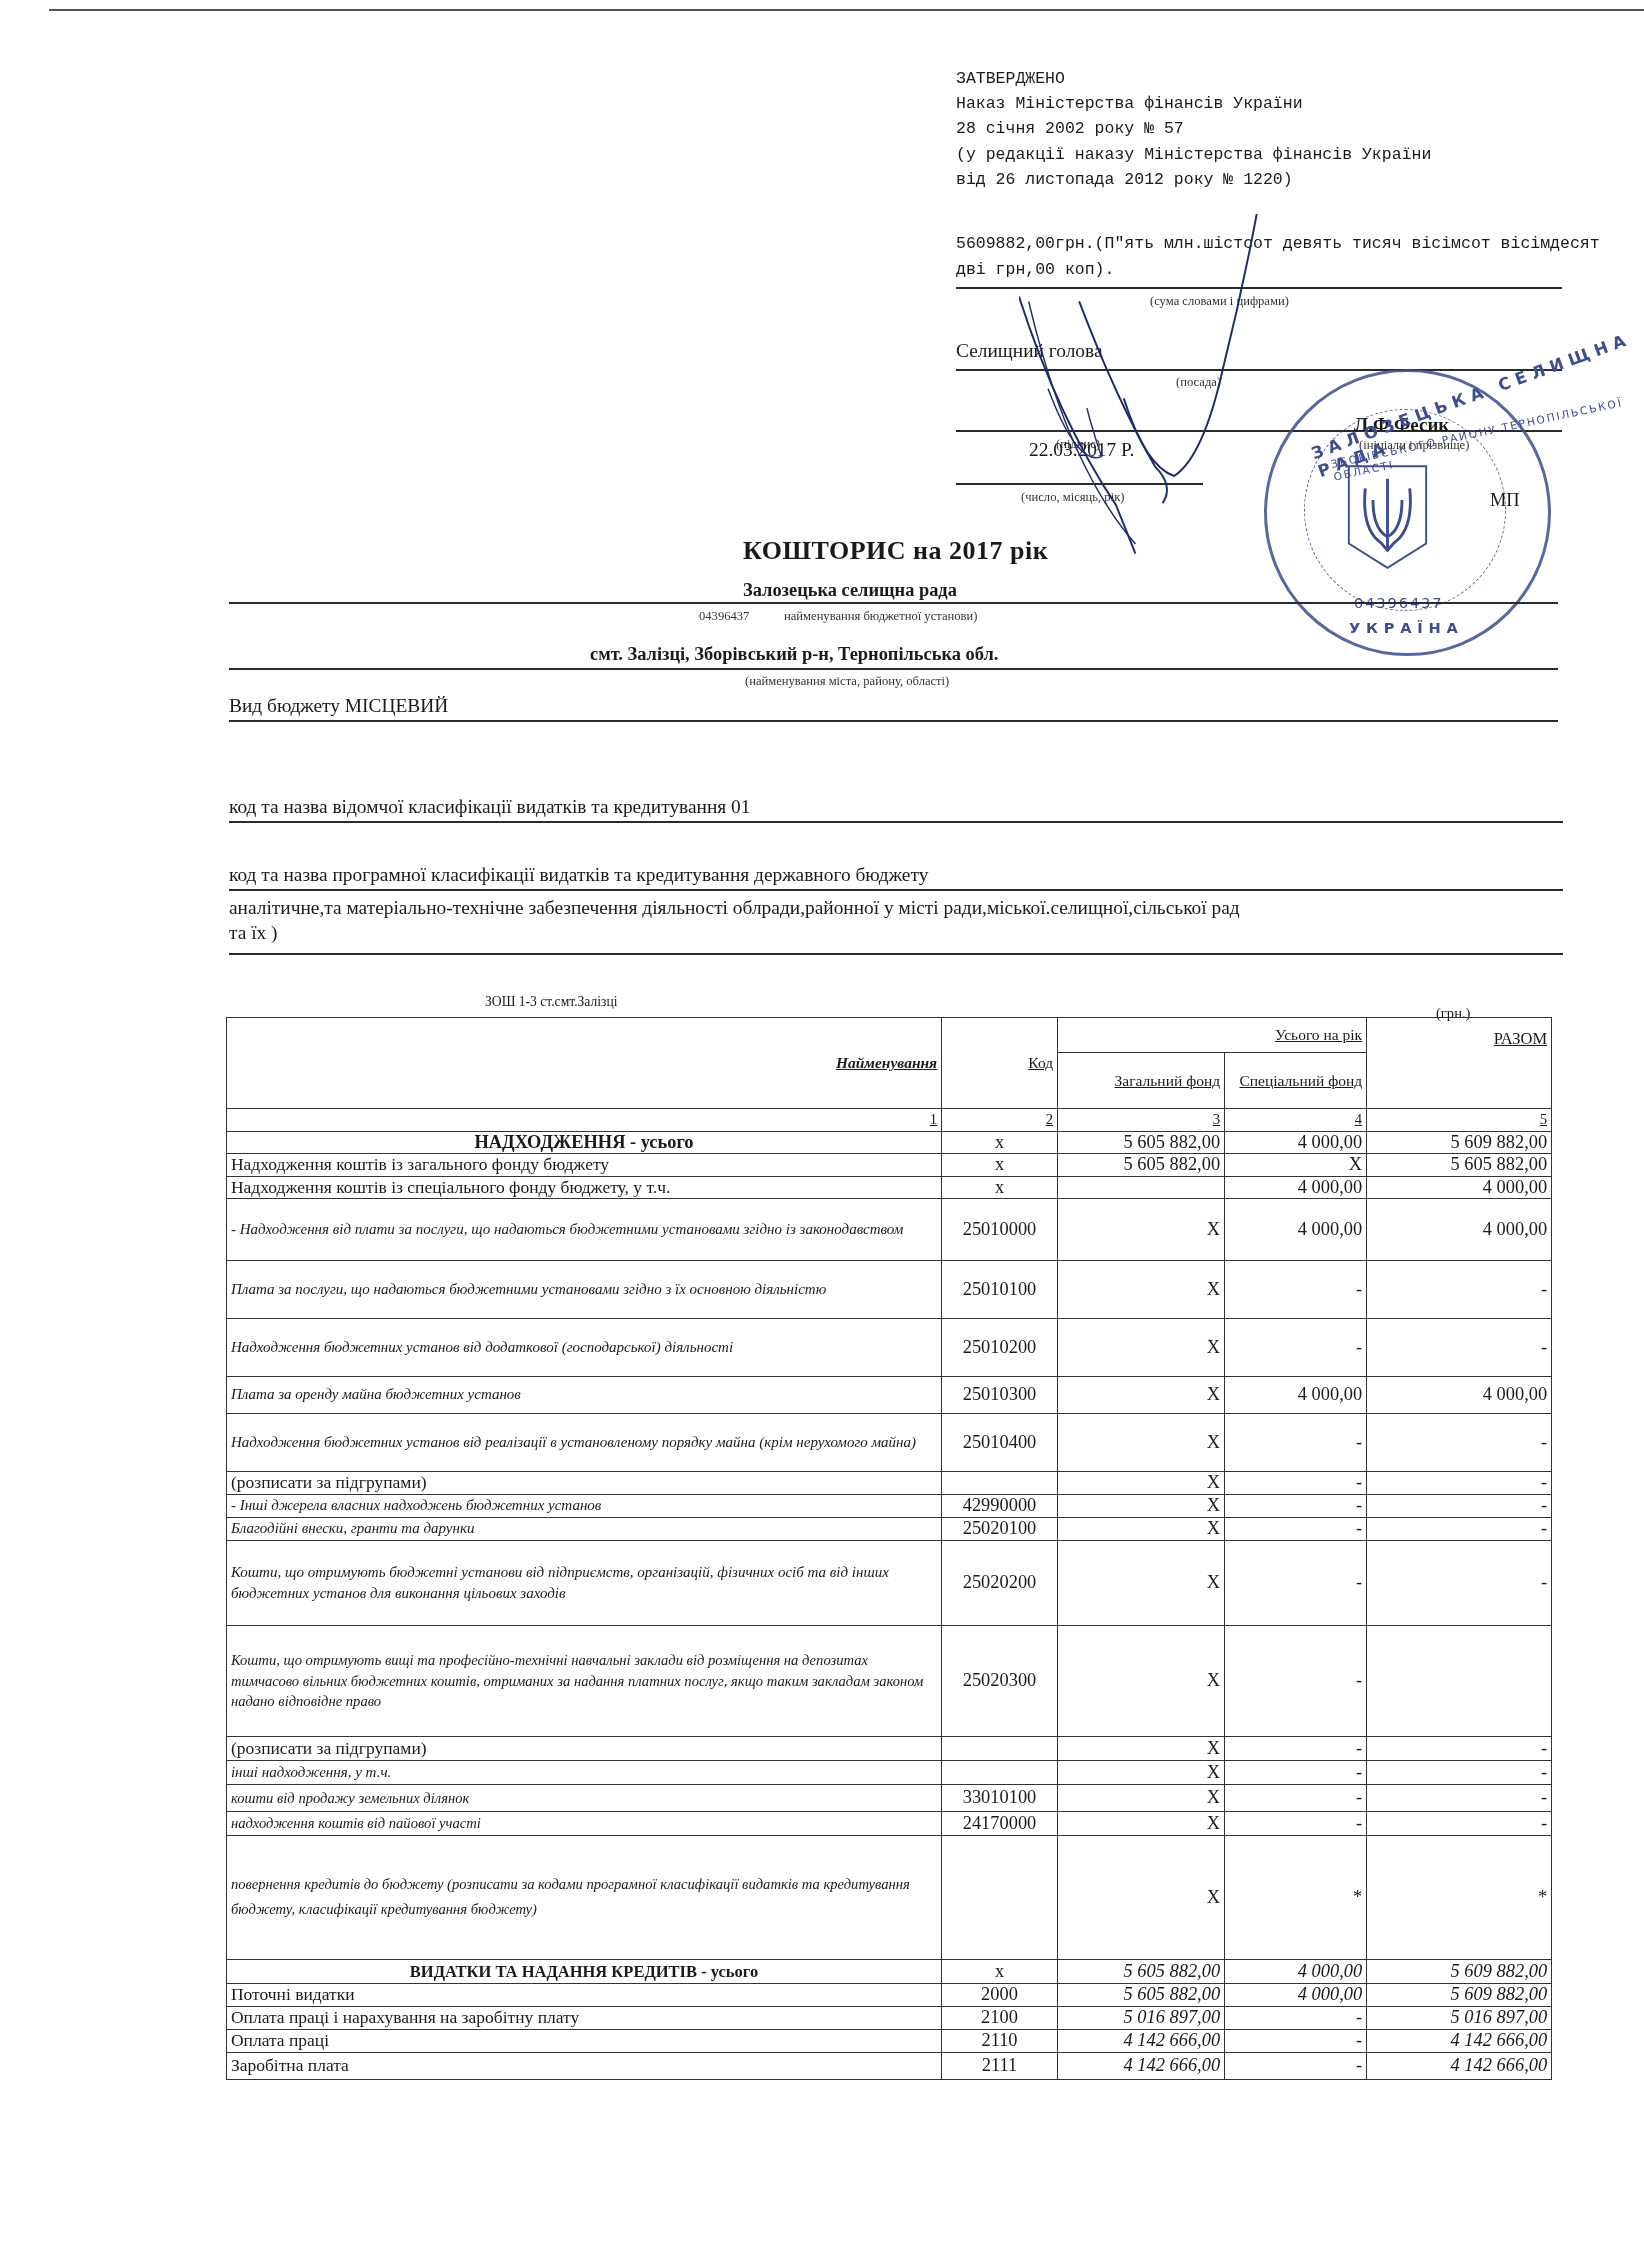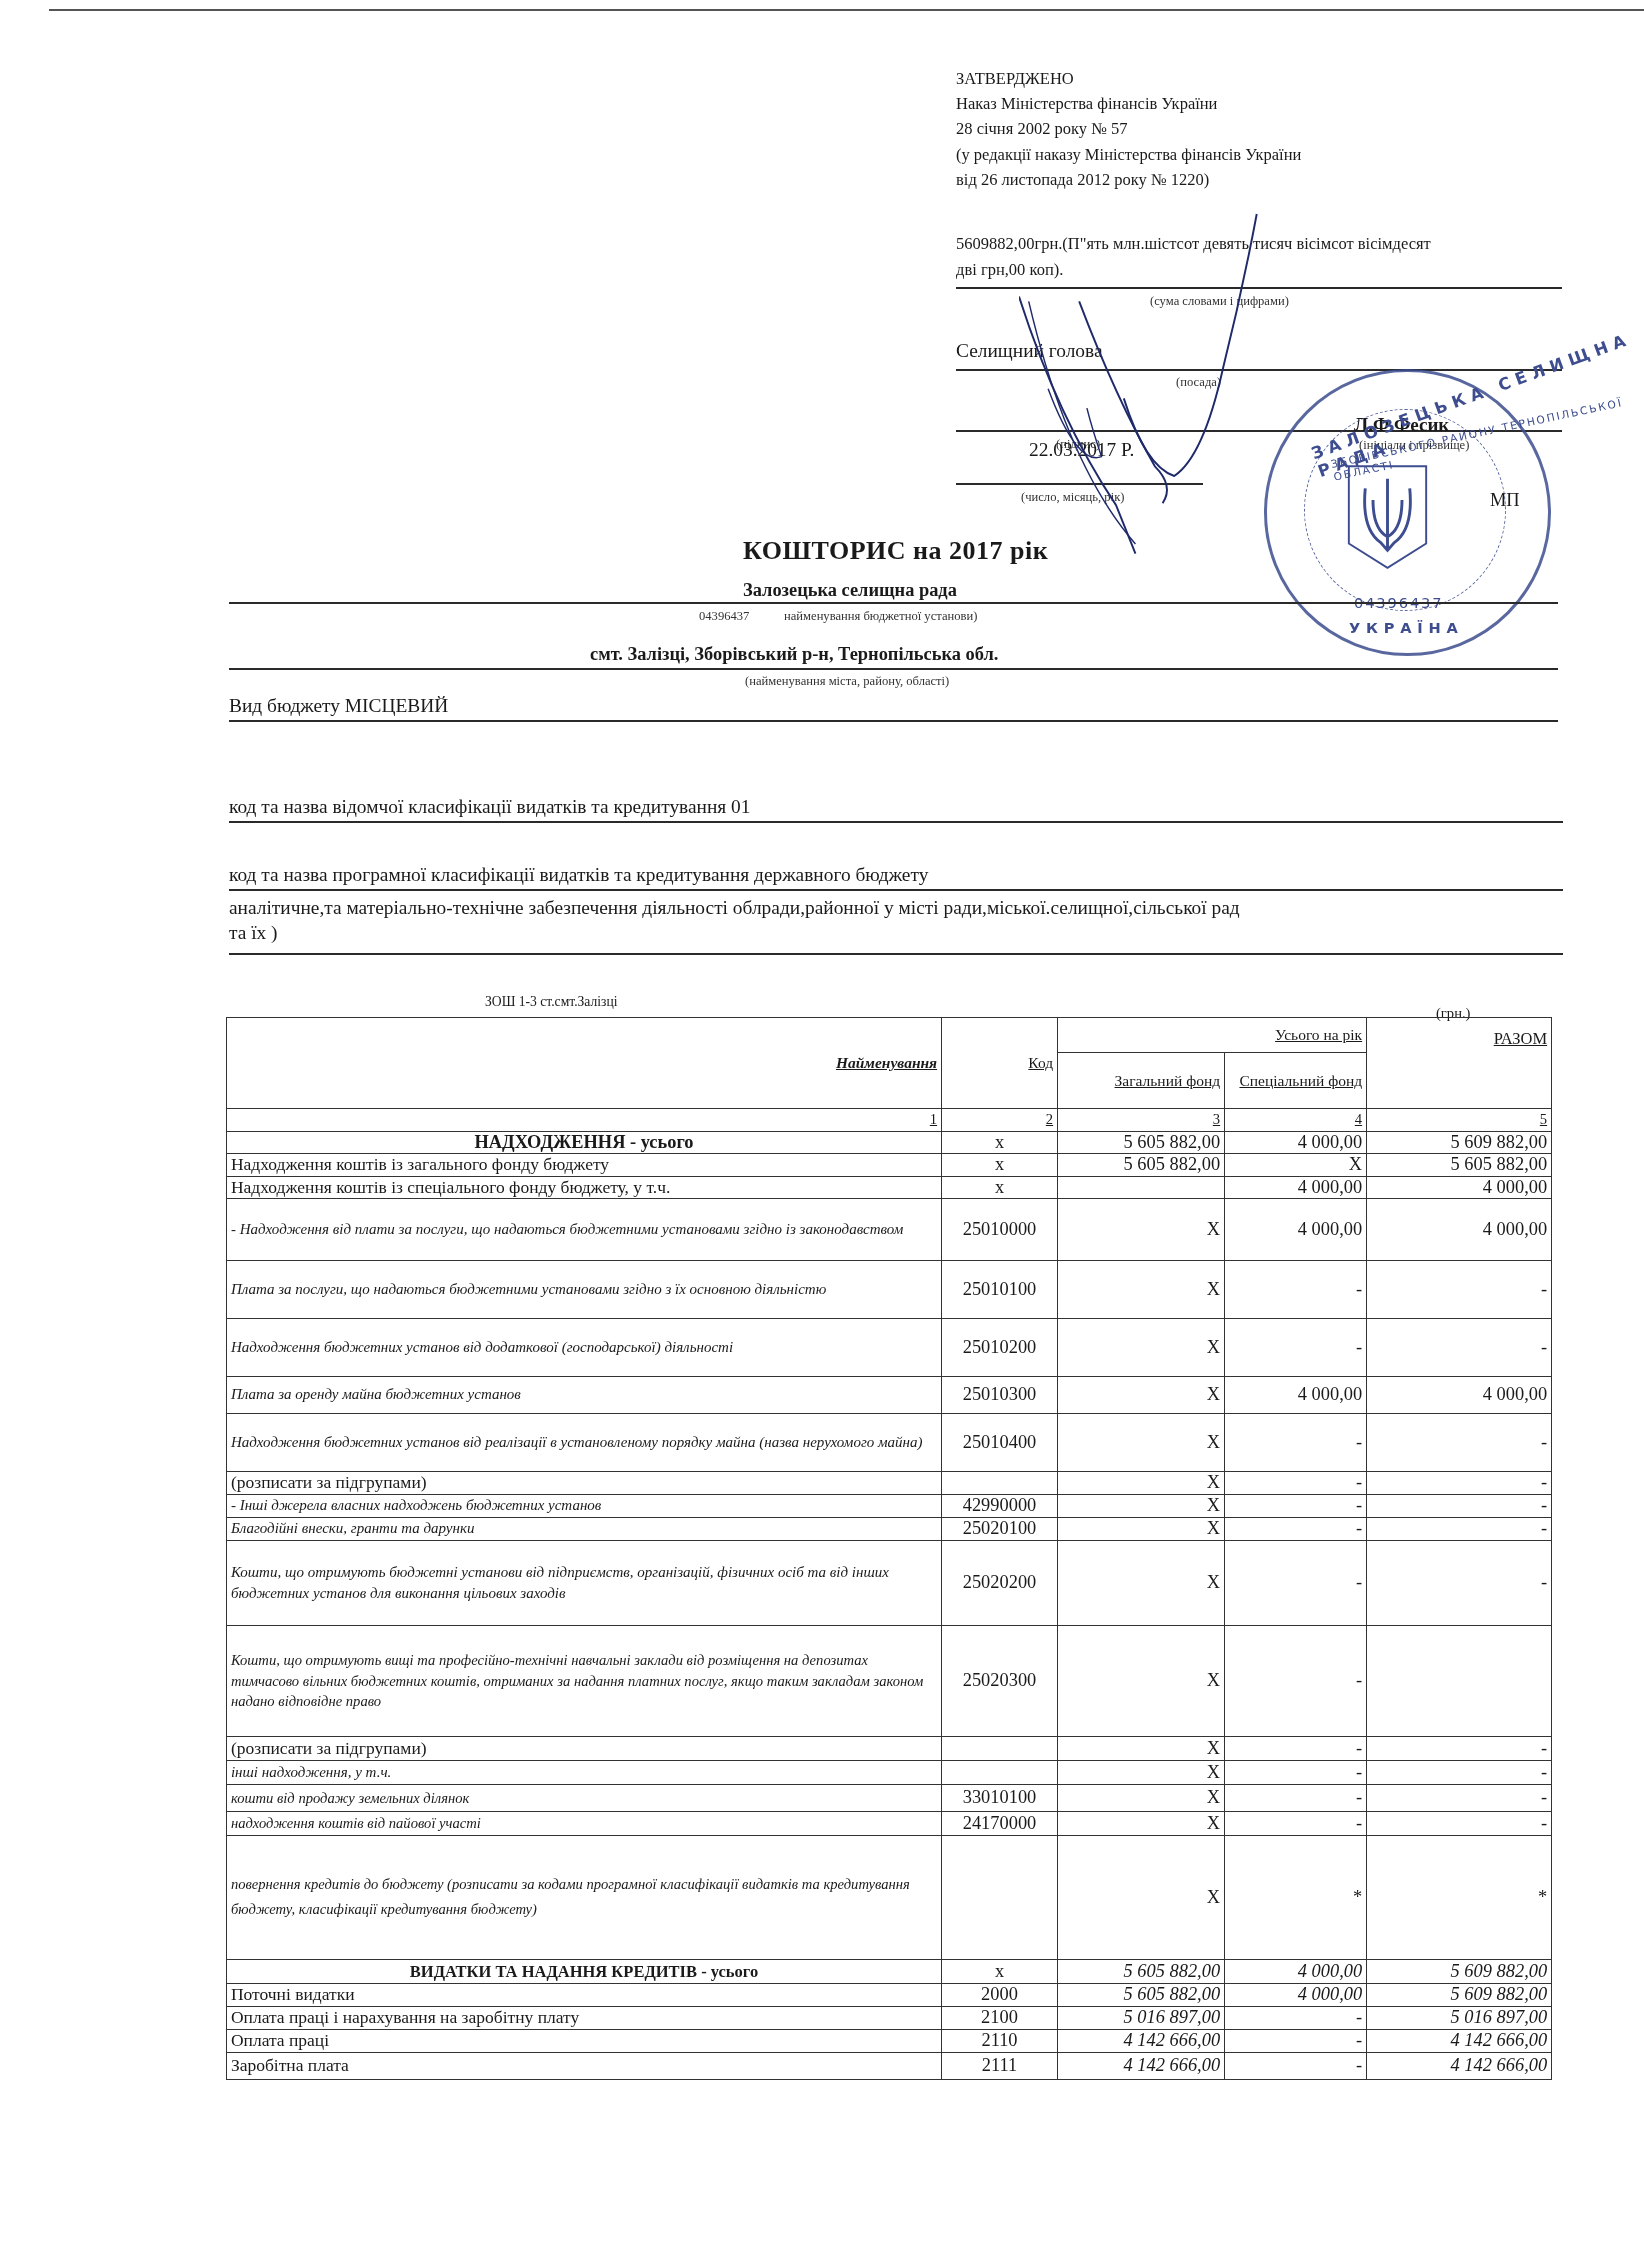--- a/index.html
+++ b/index.html
@@ -1,21 +1,21 @@
 <!DOCTYPE html>
 <html><head>
 <meta charset="utf-8">
 <style>
   html, body { margin:0; padding:0; background:#fff; }
   body { width:1645px; height:2264px; position:relative; overflow:hidden;
          font-family:"Liberation Serif","DejaVu Serif",serif; color:#1a1a1a; }
   .abs { position:absolute; }
   .line { position:absolute; height:1.9px; background:#2a2a2a; }
   .scan-edge { position:absolute; left:49px; top:8.7px; width:1601px; height:1.9px; background:#555; }
-  .t17 { font-size:16.5px; line-height:22px; }
+  .t17 { font-size:16.5px; line-height:22px;font-family:Liberation Mono, monospace; }
   .caption { font-size:12.6px; color:#333; }
   .title { font-size:26px; font-weight:bold; letter-spacing:0.5px; }
   .bold18 { font-size:18.4px; font-weight:bold; }
   .row20 { font-size:19.4px; }
   
   .tbl { position:absolute; left:226px; top:1017px; width:1326px; }
   table { border-collapse:collapse; width:1326px; table-layout:fixed; }
   td, th { border:1.9px solid #333; padding:0 3.9px; font-weight:normal; font-size:17.5px; line-height:21.3px; vertical-align:middle; }
   th { text-align:right;text-decoration:underline; }
   td.num { text-align:right; font-size:18.4px; }
@@ -181,21 +181,21 @@
       <td class="num">-</td>
     </tr>
     <tr style="height:37px;">
       <td class="name it">Плата за оренду майна бюджетних установ</td>
       <td class="code">25010300</td>
       <td class="num">Х</td>
       <td class="num">4 000,00</td>
       <td class="num">4 000,00</td>
     </tr>
     <tr style="height:58px;">
-      <td class="name it">Надходження бюджетних установ від реалізації в установленому порядку майна (назва нерухомого майна)</td>
+      <td class="name it">Надходження бюджетних установ від реалізації в установленому порядку майна (крім нерухомого майна)</td>
       <td class="code">25010400</td>
       <td class="num">Х</td>
       <td class="num">-</td>
       <td class="num">-</td>
     </tr>
     <tr style="height:23px;">
       <td class="name">(розписати за підгрупами)</td>
       <td class="code"></td>
       <td class="num">Х</td>
       <td class="num">-</td>

